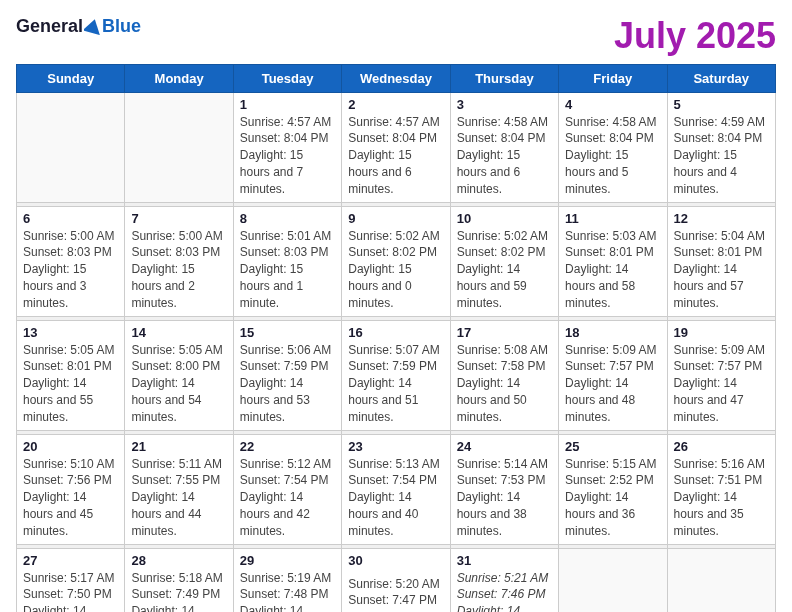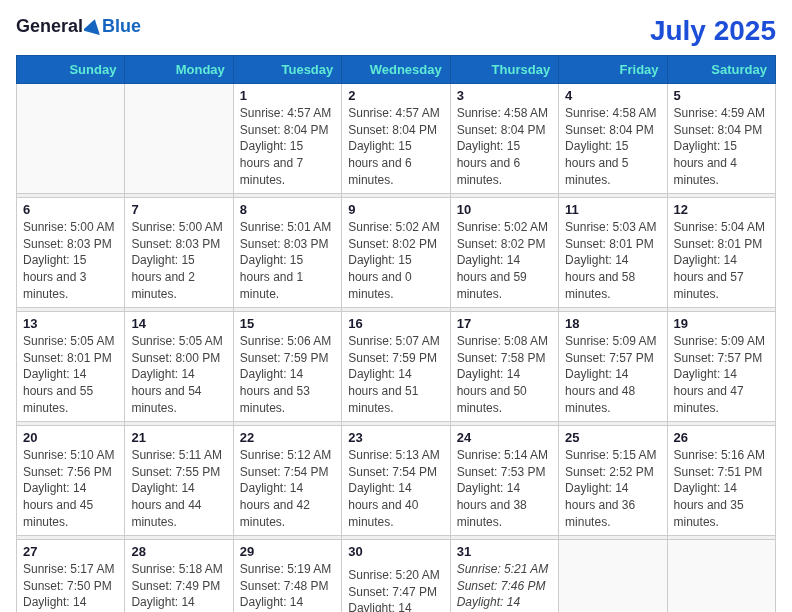--- a/index.html
+++ b/index.html
@@ -31,39 +31,39 @@
       color: #1565c0;
     }
     .logo-row {
       display: flex;
       align-items: center;
     }
     .title-section {
       text-align: right;
     }
     .month-title {
-      font-size: 28px;
-      font-weight: bold;
-      color: #1d4ed8;
+      font-size: 36px;
+      font-weight: bold;
+      color: #a21caf;
       line-height: 1.1;
     }
     .location-title {
       font-size: 16px;
       font-weight: bold;
       color: #1a1a2e;
     }
     .calendar {
       width: 100%;
       border-collapse: collapse;
       border: 1px solid #ccc;
     }
     .calendar th {
       background-color: #1565c0;
-      color: #5eead4;
-      text-align: right;
+      color: #ffffff;
+      text-align: center;
       padding: 6px 8px;
       font-size: 13px;
       border: 1px solid #1255a0;
     }
     .calendar td {
       vertical-align: top;
       border: 1px solid #ccc;
       padding: 4px 6px;
       font-size: 10.5px;
       color: #333;

